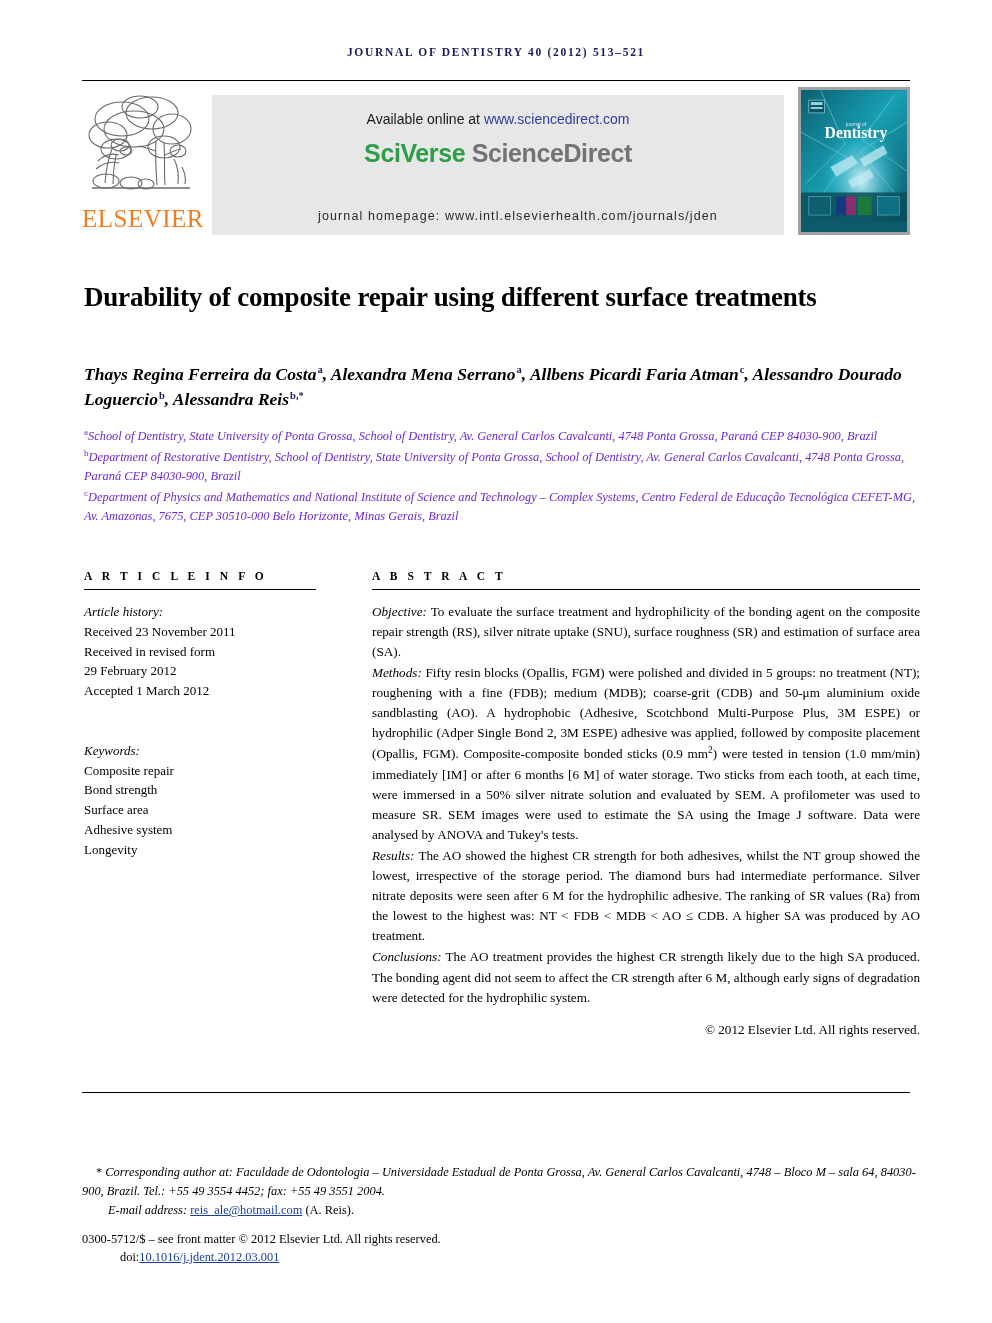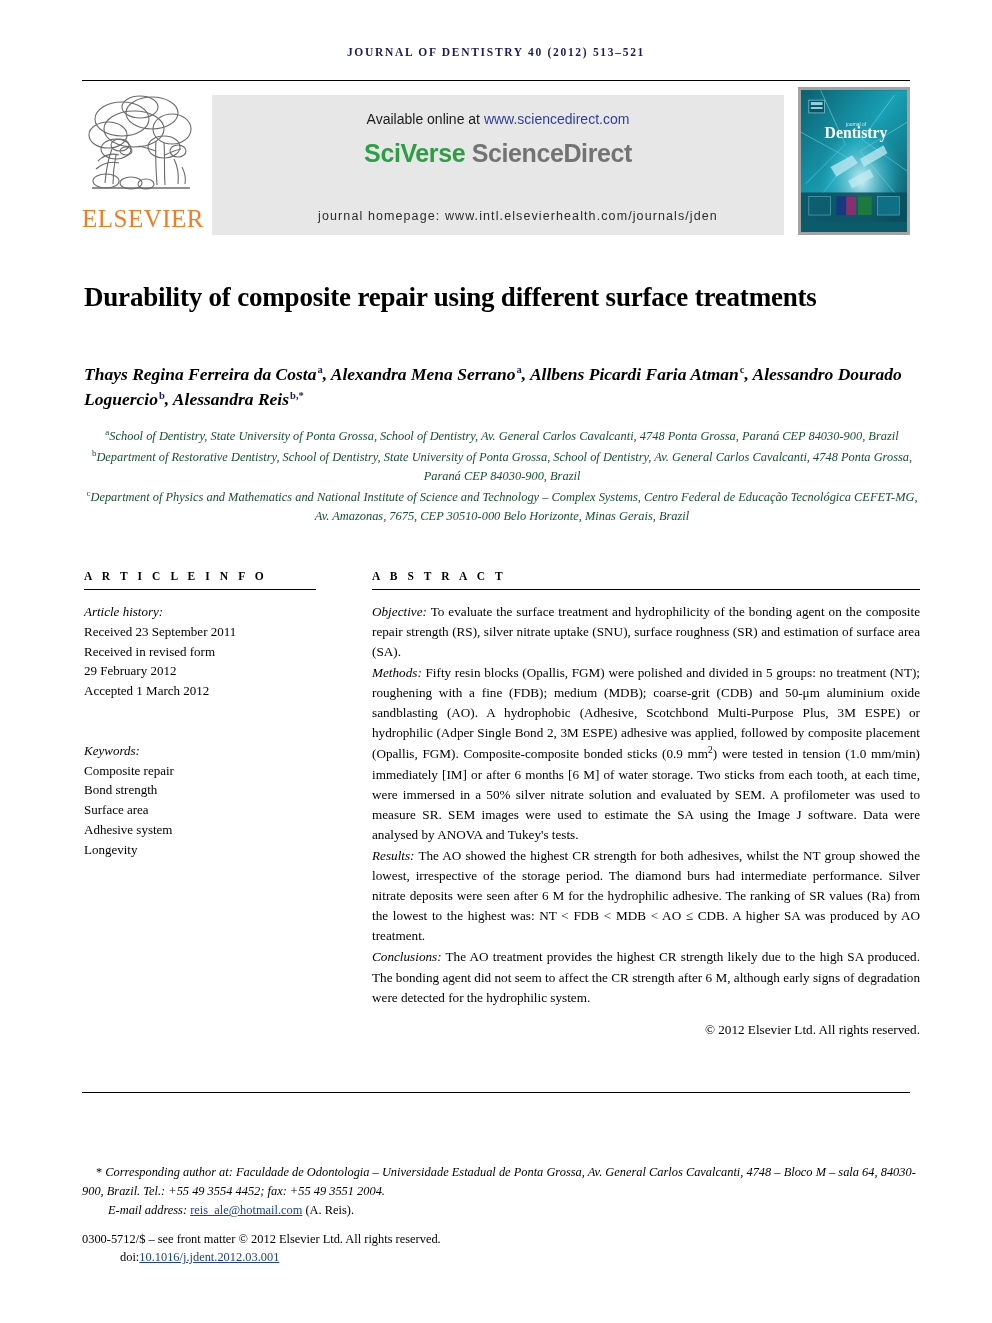--- a/index.html
+++ b/index.html
@@ -158,22 +158,21 @@
     padding-left: 1px;
   }
   .affils {
     position: absolute;
     left: 84px; top: 426px;
     width: 836px;
     font-family: "Liberation Serif", serif;
     font-style: italic;
     font-size: 12.4px;
     line-height: 1.53;
-    color: #14532d;
-    text-align: center;
+    color: #6d28d9;
   }
   .affils p { margin: 0 0 1px 0; }
   .affils sup {
     font-size: 9px;
     vertical-align: super;
     font-style: normal;
   }
 
   
   .colwrap {
@@ -375,21 +374,21 @@
       <p><sup>c</sup><span>Department of Physics and Mathematics and National Institute of Science and Technology – Complex Systems, Centro Federal de Educação Tecnológica CEFET-MG, Av. Amazonas, 7675, CEP 30510-000 Belo Horizonte, Minas Gerais, Brazil</span></p>
     </div>
 
   <div class="colwrap">
 
     <div class="col-info">
       <div class="sec-head">A R T I C L E  I N F O</div>
       <div class="sec-rule"></div>
       <div class="info-block">
         <div class="lead">Article history:</div>
-        <div>Received 23 September 2011</div>
+        <div>Received 23 November 2011</div>
         <div>Received in revised form</div>
         <div>29 February 2012</div>
         <div>Accepted 1 March 2012</div>
       </div>
       <div class="info-gap"></div>
       <div class="info-block">
         <div class="lead">Keywords:</div>
         <div class="kw-list">
             <div>Composite repair</div>
             <div>Bond strength</div>

